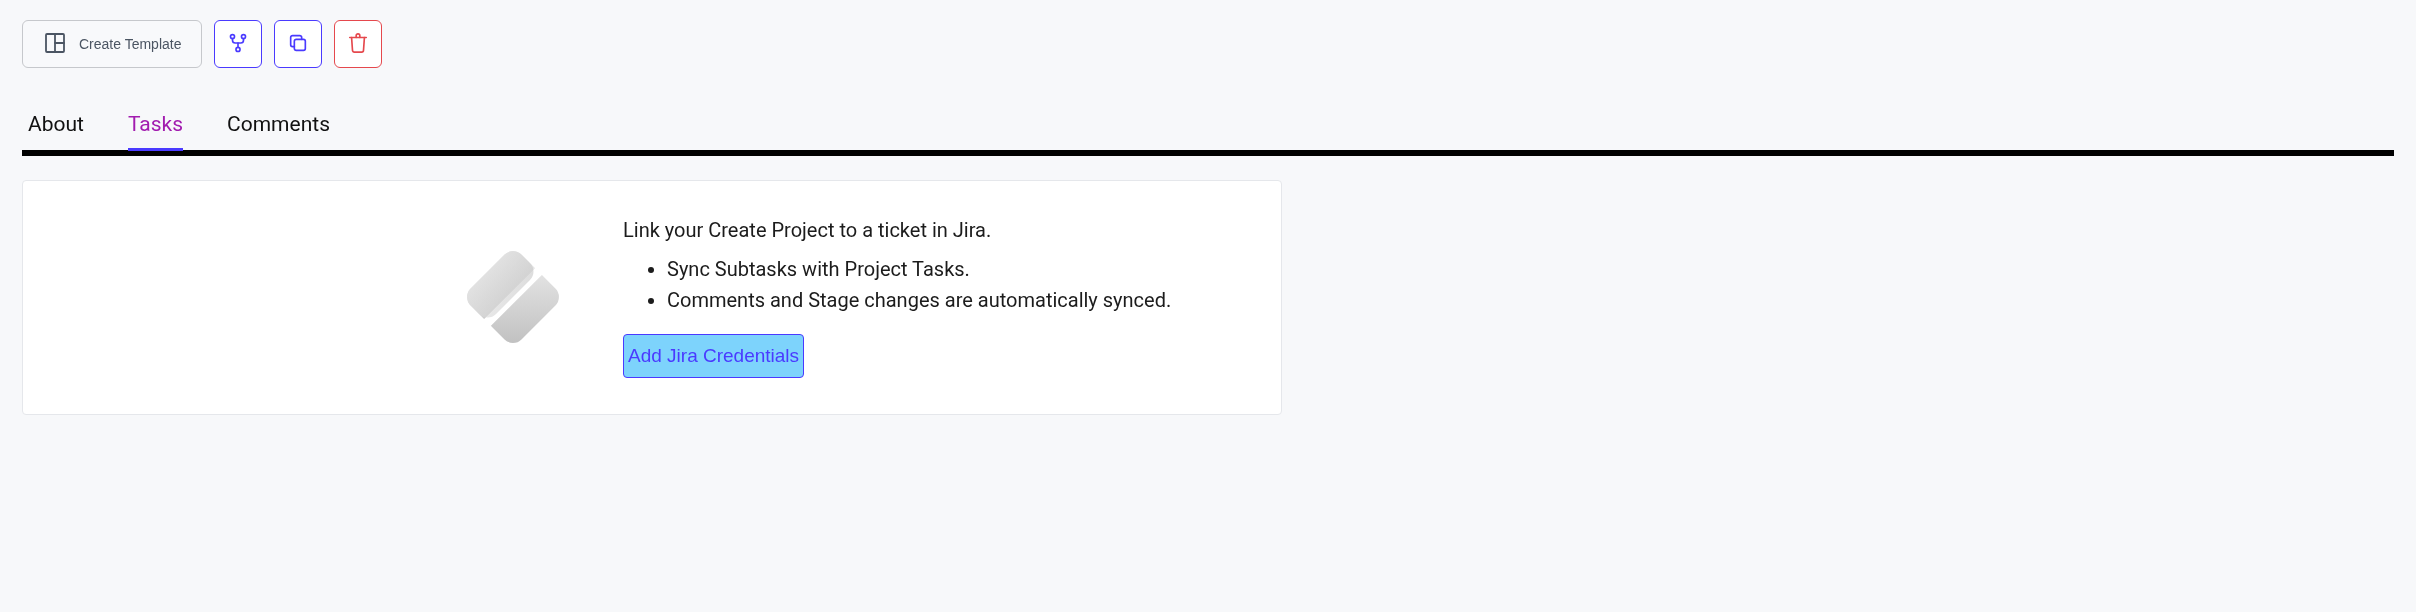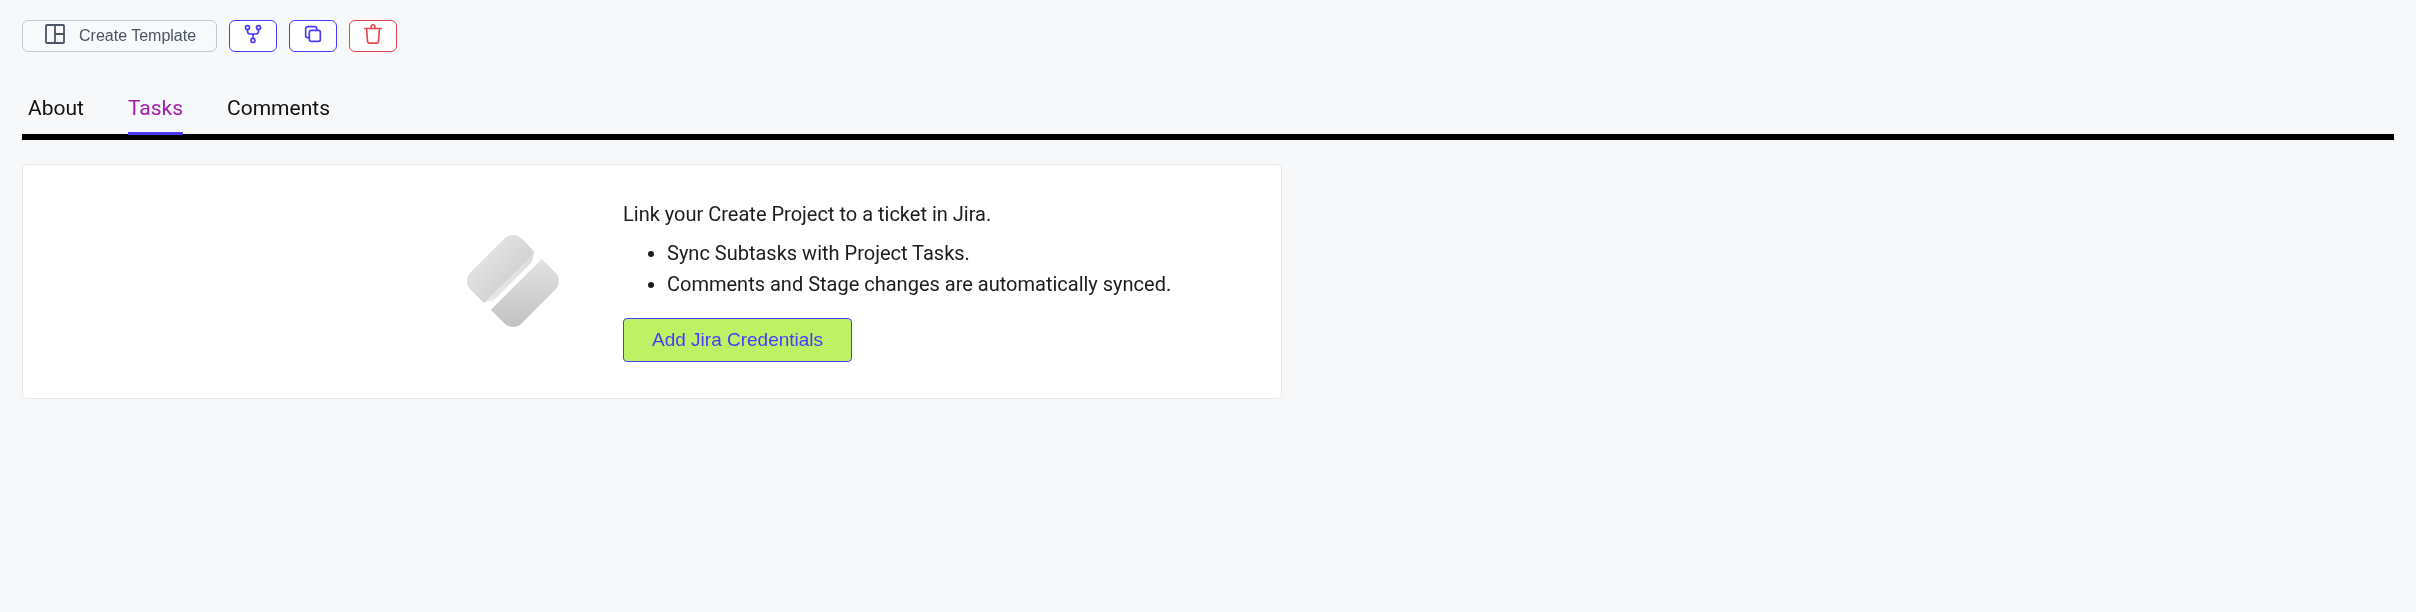--- a/index.html
+++ b/index.html
@@ -34,22 +34,22 @@
       gap: 12px;
       align-items: center;
     }
     .btn {
       display: inline-flex;
       align-items: center;
       justify-content: center;
       border-radius: 6px;
       background: #fff;
       cursor: pointer;
-      font-size: 16px;
-      height: 32px;
+      font-size: 14px;
+      height: 48px;
     }
     .btn-create {
       border: 1px solid #c6c8cc;
       padding: 0 20px;
       color: #4b5563;
       gap: 12px;
       background: #f8f9fb;
     }
     .btn-create svg { stroke: #4b5563; }
     .btn-icon {
@@ -112,23 +112,23 @@
       list-style: disc;
       margin-left: 44px;
       margin-top: 8px;
     }
     .btn-add {
       display: inline-flex;
       align-items: center;
       justify-content: center;
       border: 1.5px solid #4a3aff;
       color: #4a3aff;
-      background: #bef264;
+      background: #7dd3fc;
       border-radius: 4px;
-      padding: 10px 28px;
+      padding: 10px 4px;
       font-size: 19px;
       margin-top: 18px;
       cursor: pointer;
     }
     @media (max-width: 2500px) {
       body { zoom: 1; }
     }
   </style>
 </head>
 <body>

